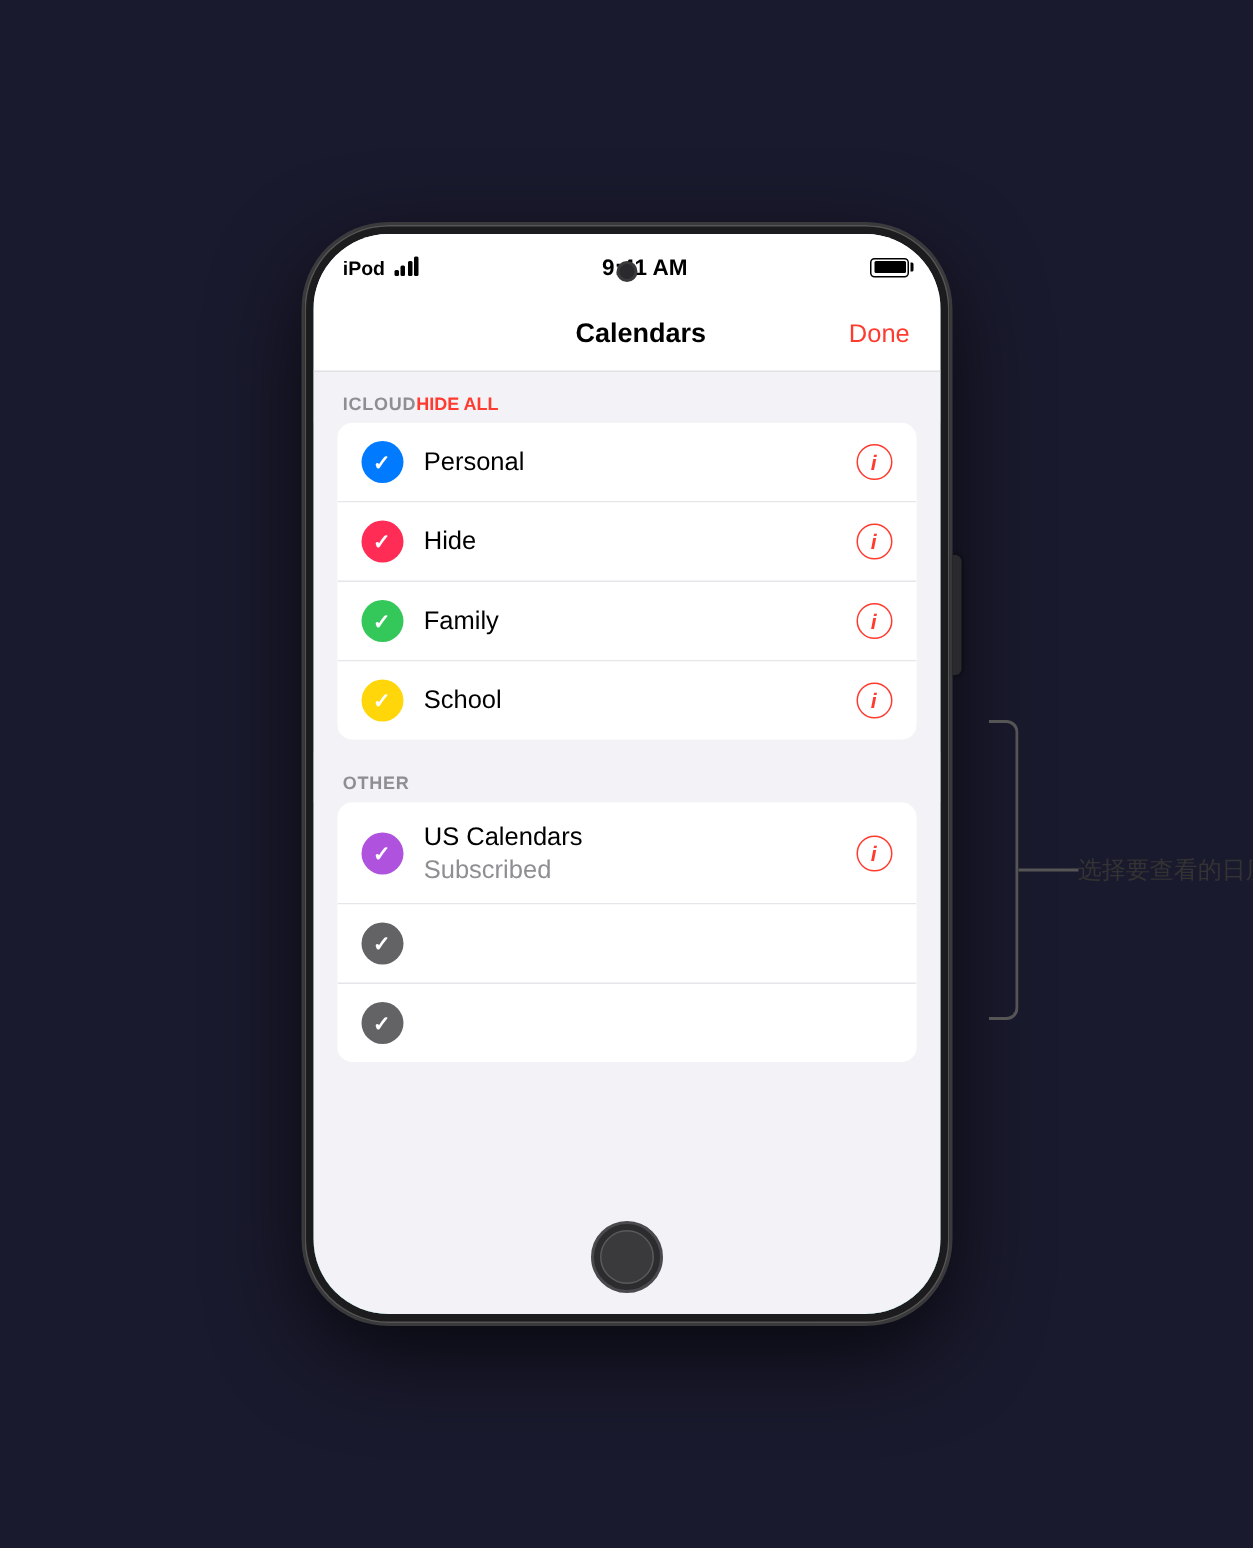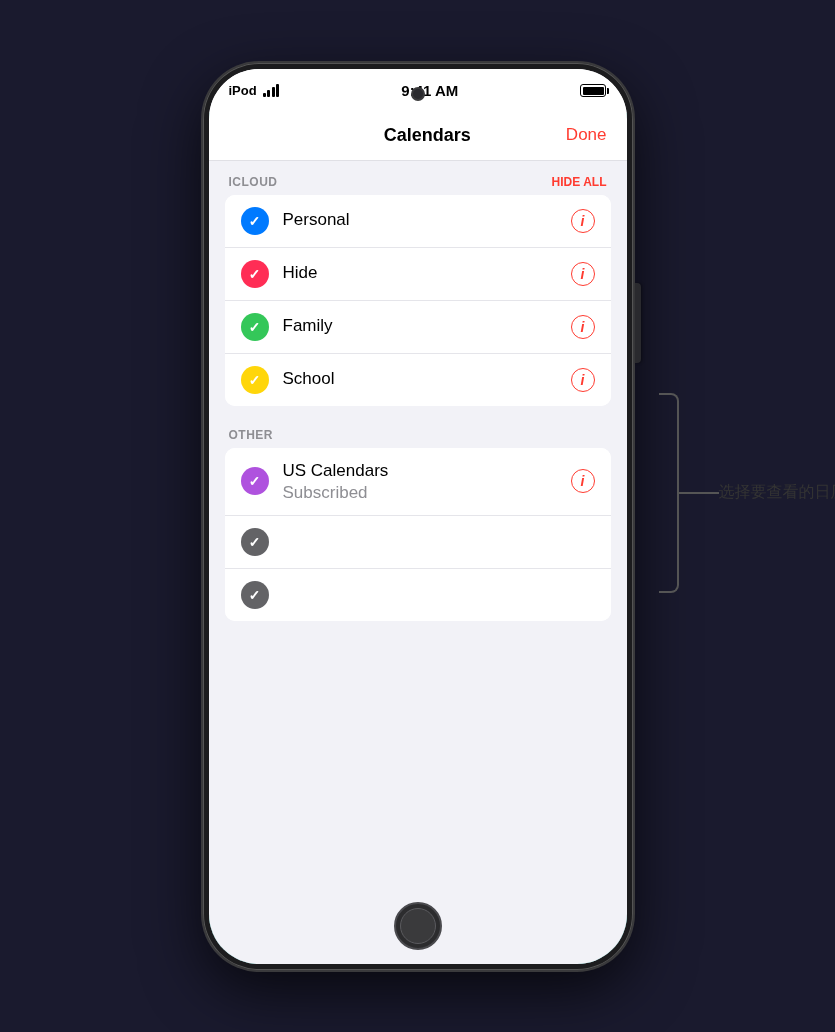--- a/index.html
+++ b/index.html
@@ -8,21 +8,21 @@
       display: flex;
       justify-content: center;
       align-items: center;
       width: 835px;
       height: 1032px;
       font-family: -apple-system, 'SF Pro Display', 'Helvetica Neue', sans-serif;
       overflow: hidden;
     }
     .device {
       width: 430px;
-      height: 907px;
+      height: 732px;
       background: #1c1c1e;
       border-radius: 56px;
       position: relative;
       box-shadow: 0 0 0 2px #3a3a3c, 0 20px 60px rgba(0,0,0,0.7), inset 0 0 0 1px #555;
     }
     .device-inner {
       position: absolute;
       top: 6px; left: 6px; right: 6px; bottom: 6px;
       background: #f0f0f5;
       border-radius: 50px;
@@ -131,21 +131,21 @@
       font-size: 17px;
       font-weight: 400;
       color: #ff3b30;
       cursor: pointer;
     }
     
     .section-header {
       background: #f2f2f7;
       padding: 14px 20px 6px;
       display: flex;
-      justify-content: space-between;
+      justify-content: flex-start;
       align-items: center;
     }
     .section-label {
       font-size: 12px;
       font-weight: 600;
       color: #8e8e93;
       letter-spacing: 0.5px;
       text-transform: uppercase;
     }
     .section-action {

